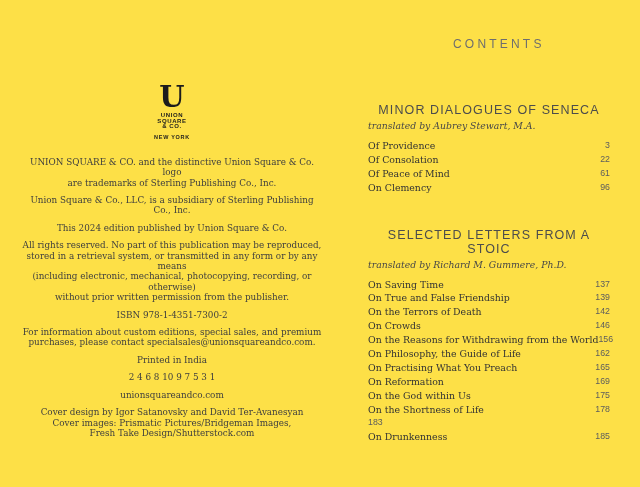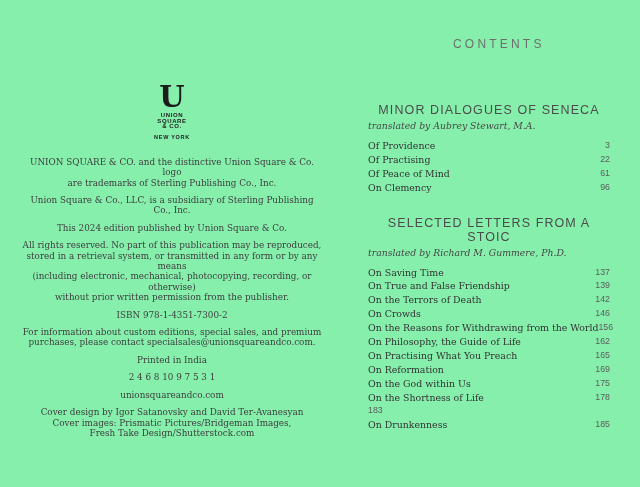--- a/index.html
+++ b/index.html
@@ -3,21 +3,21 @@
 <meta charset="utf-8">
 <style>
   * { margin: 0; padding: 0; box-sizing: border-box; }
   html, body { width: 640px; height: 487px; }
   body {
     background: #ffffff;
     font-family: "DejaVu Serif", serif;
     color: #3b3b3b;
     overflow: hidden;
   }
-  .spread { position: relative; width: 640px; height: 487px; background: #86efac; }
+  .spread { position: relative; width: 640px; height: 487px; background: #fde047; }
 
   
   .contents-header {
     position: absolute;
     left: 453px; top: 37px;
     font-family: "Liberation Sans", sans-serif;
     font-size: 12px;
     letter-spacing: 3.2px;
     color: #6e6e6e;
     font-weight: 500;
@@ -98,21 +98,21 @@
     font-family: "DejaVu Serif", serif;
     font-size: 9.4px;
     color: #333333;
     white-space: nowrap;
   }
   .toc-entry-page {
     font-family: "Liberation Sans", sans-serif;
     font-size: 8.8px;
     color: #5d5d5d;
   }
-  .section-2 { margin-top: 20px; }
+  .section-2 { margin-top: 32px; }
 </style>
 </head>
 <body>
 
 <div class="spread">
 
   <div class="contents-header">CONTENTS</div>
 
   <div class="left-col">
     <div class="logo">
@@ -145,21 +145,21 @@
 
     <div class="toc-section">
       <div class="toc-section-title">MINOR DIALOGUES OF SENECA</div>
       <div class="toc-translator">translated by Aubrey Stewart, M.A.</div>
       <div class="toc-entries">
         <div class="toc-entry">
           <span class="toc-entry-title">Of Providence</span>
           <span class="toc-entry-page">3</span>
         </div>
         <div class="toc-entry">
-          <span class="toc-entry-title">Of Practising</span>
+          <span class="toc-entry-title">Of Consolation</span>
           <span class="toc-entry-page">22</span>
         </div>
         <div class="toc-entry">
           <span class="toc-entry-title">Of Peace of Mind</span>
           <span class="toc-entry-page">61</span>
         </div>
         <div class="toc-entry">
           <span class="toc-entry-title">On Clemency</span>
           <span class="toc-entry-page">96</span>
         </div>

